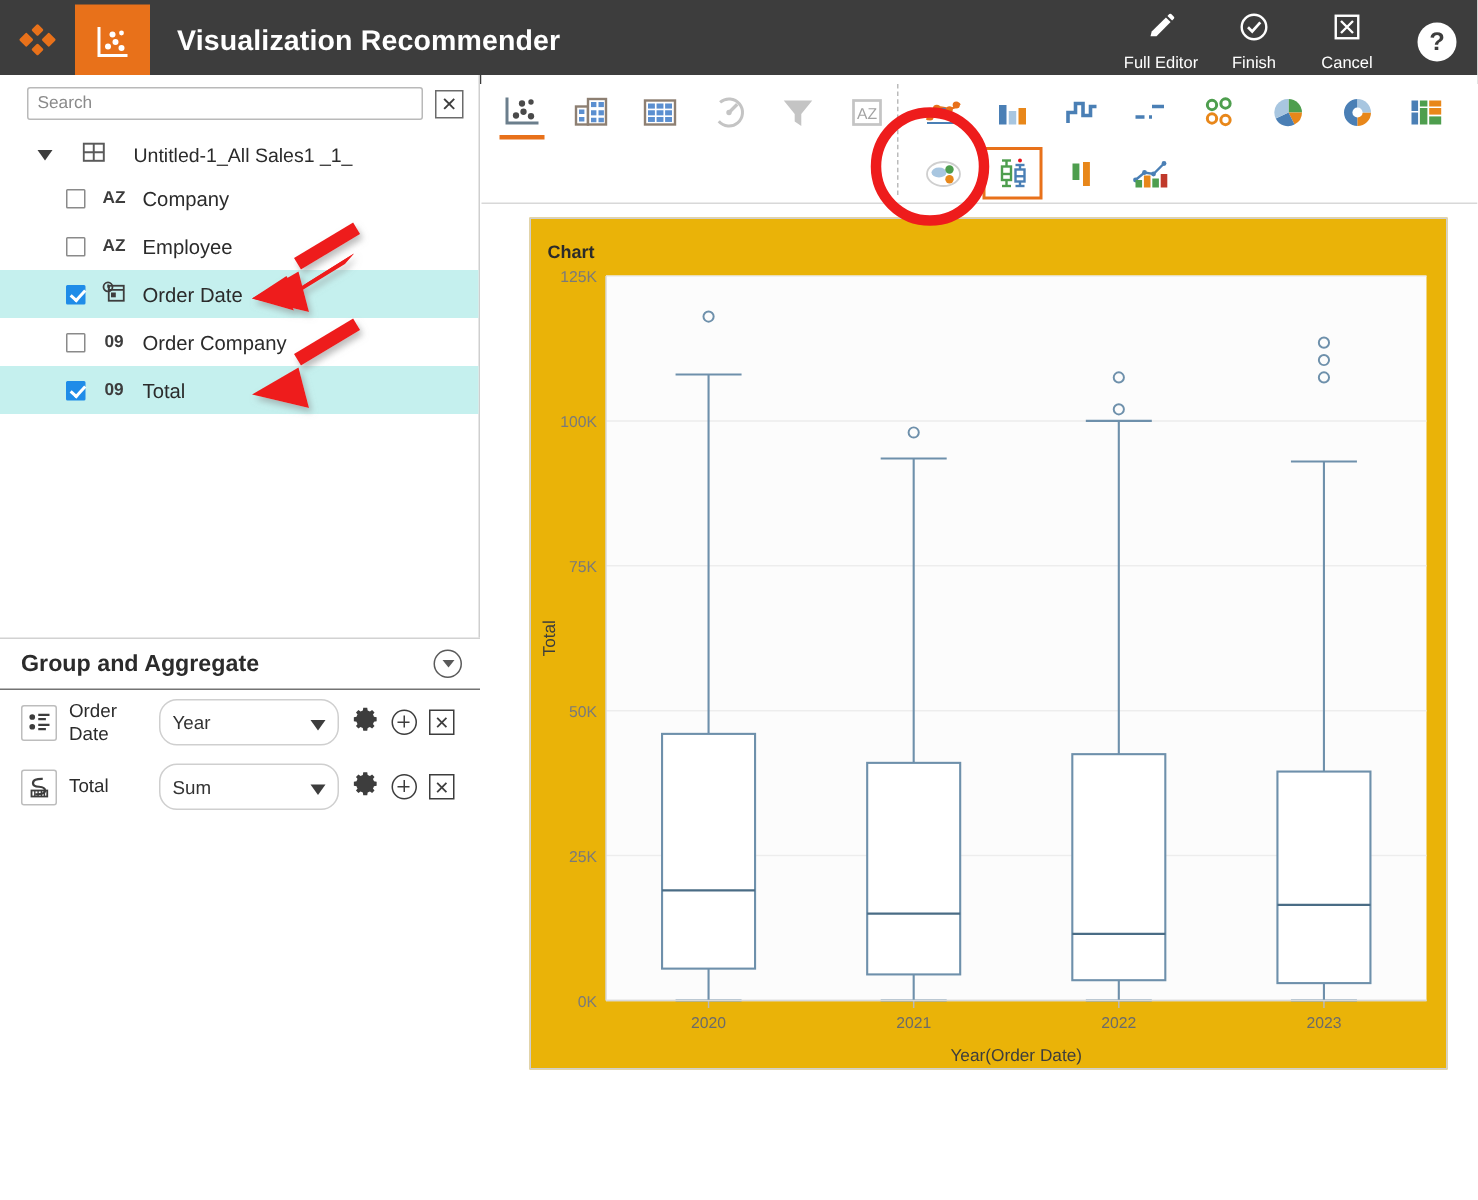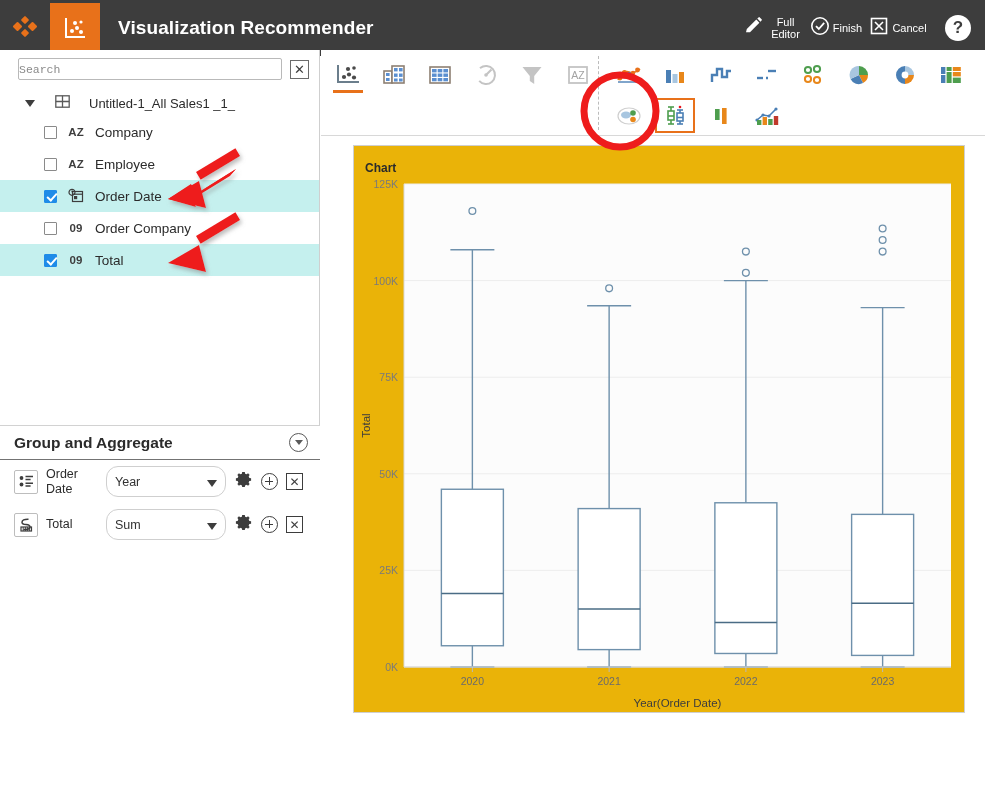--- a/index.html
+++ b/index.html
@@ -23,40 +23,40 @@
   .app-icon-box {
     width:50px; height:50px; background:#e8711a;
     display:flex; align-items:center; justify-content:center;
   }
   #app-title {
     color:#ffffff; font-size:19px; font-weight:bold; margin-left:18px;
     letter-spacing:0.1px;
   }
   .tb-actions { margin-left:auto; display:flex; align-items:center; padding-right:14px; }
   .tb-action {
-    width:62px; display:flex; align-items:center;
-    justify-content:center; color:#ffffff; cursor:pointer; gap:3px;text-align:center;
+    width:62px; display:flex; flex-direction:column; align-items:center;
+    justify-content:center; color:#ffffff; cursor:pointer; gap:3px;
   }
   .tb-action .lbl { font-size:11px; color:#ffffff; }
   .help-btn {
     width:26px; height:26px; border-radius:50%; background:#ffffff; color:#3d3d3d;
     font-size:17px; font-weight:bold; display:flex; align-items:center;
     justify-content:center; margin-left:16px; cursor:pointer;
   }
 
   
   #leftpanel {
     position:absolute; left:0; top:50px; width:320px; height:750px;
     background:#ffffff; border-right:1px solid #cfcfcf;
   }
   #searchrow { display:flex; align-items:center; padding:8px 10px 4px 18px; gap:8px; }
   #search-input {
     flex:1; height:22px; border:1px solid #b9b9b9; border-radius:2px;
-    font-size:11.5px; padding:0 0; color:#333; outline:none;
-    font-family:Liberation Mono, monospace;
+    font-size:11.5px; padding:0 6px; color:#333; outline:none;
+    font-family:Liberation Sans, sans-serif;
   }
   #search-input::placeholder { color:#8a8a8a; }
   .xbtn {
     width:19px; height:19px; border:1px solid #6b6b6b; display:flex;
     align-items:center; justify-content:center; font-size:13px; color:#3d3d3d;
     cursor:pointer; background:#fff; line-height:1;
   }
 
   
   #tree { margin-top:6px; }

